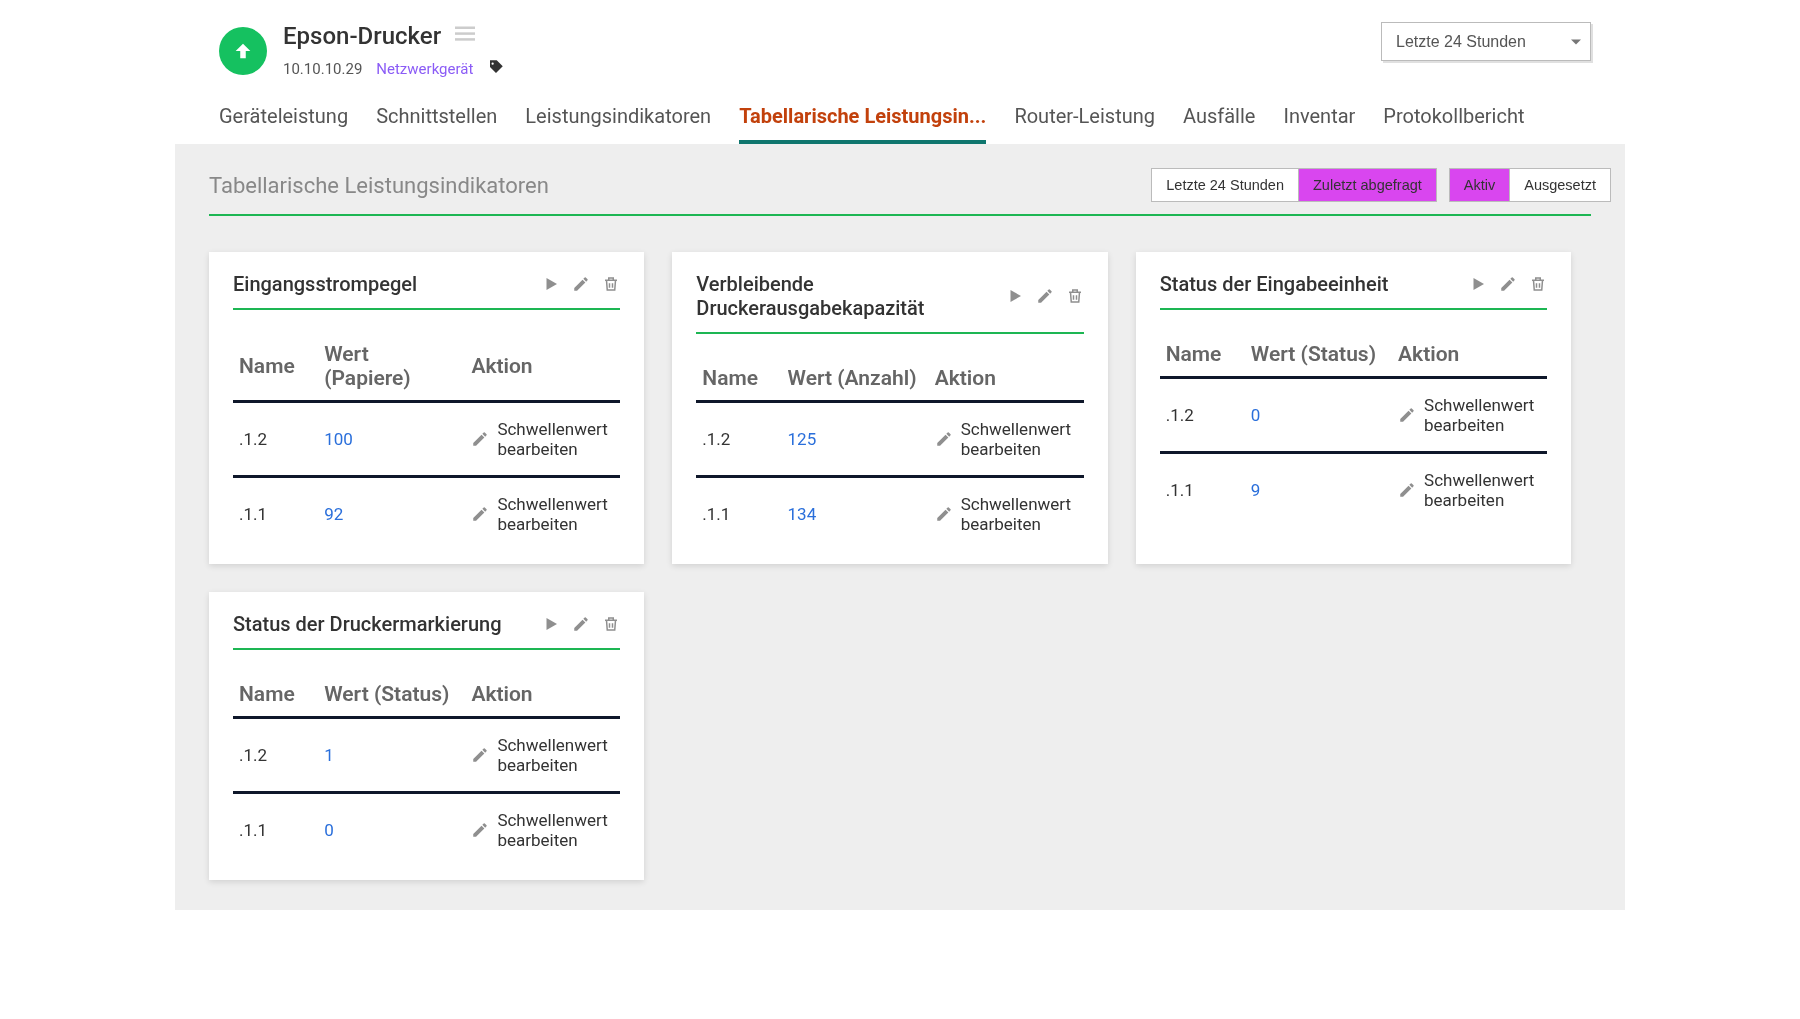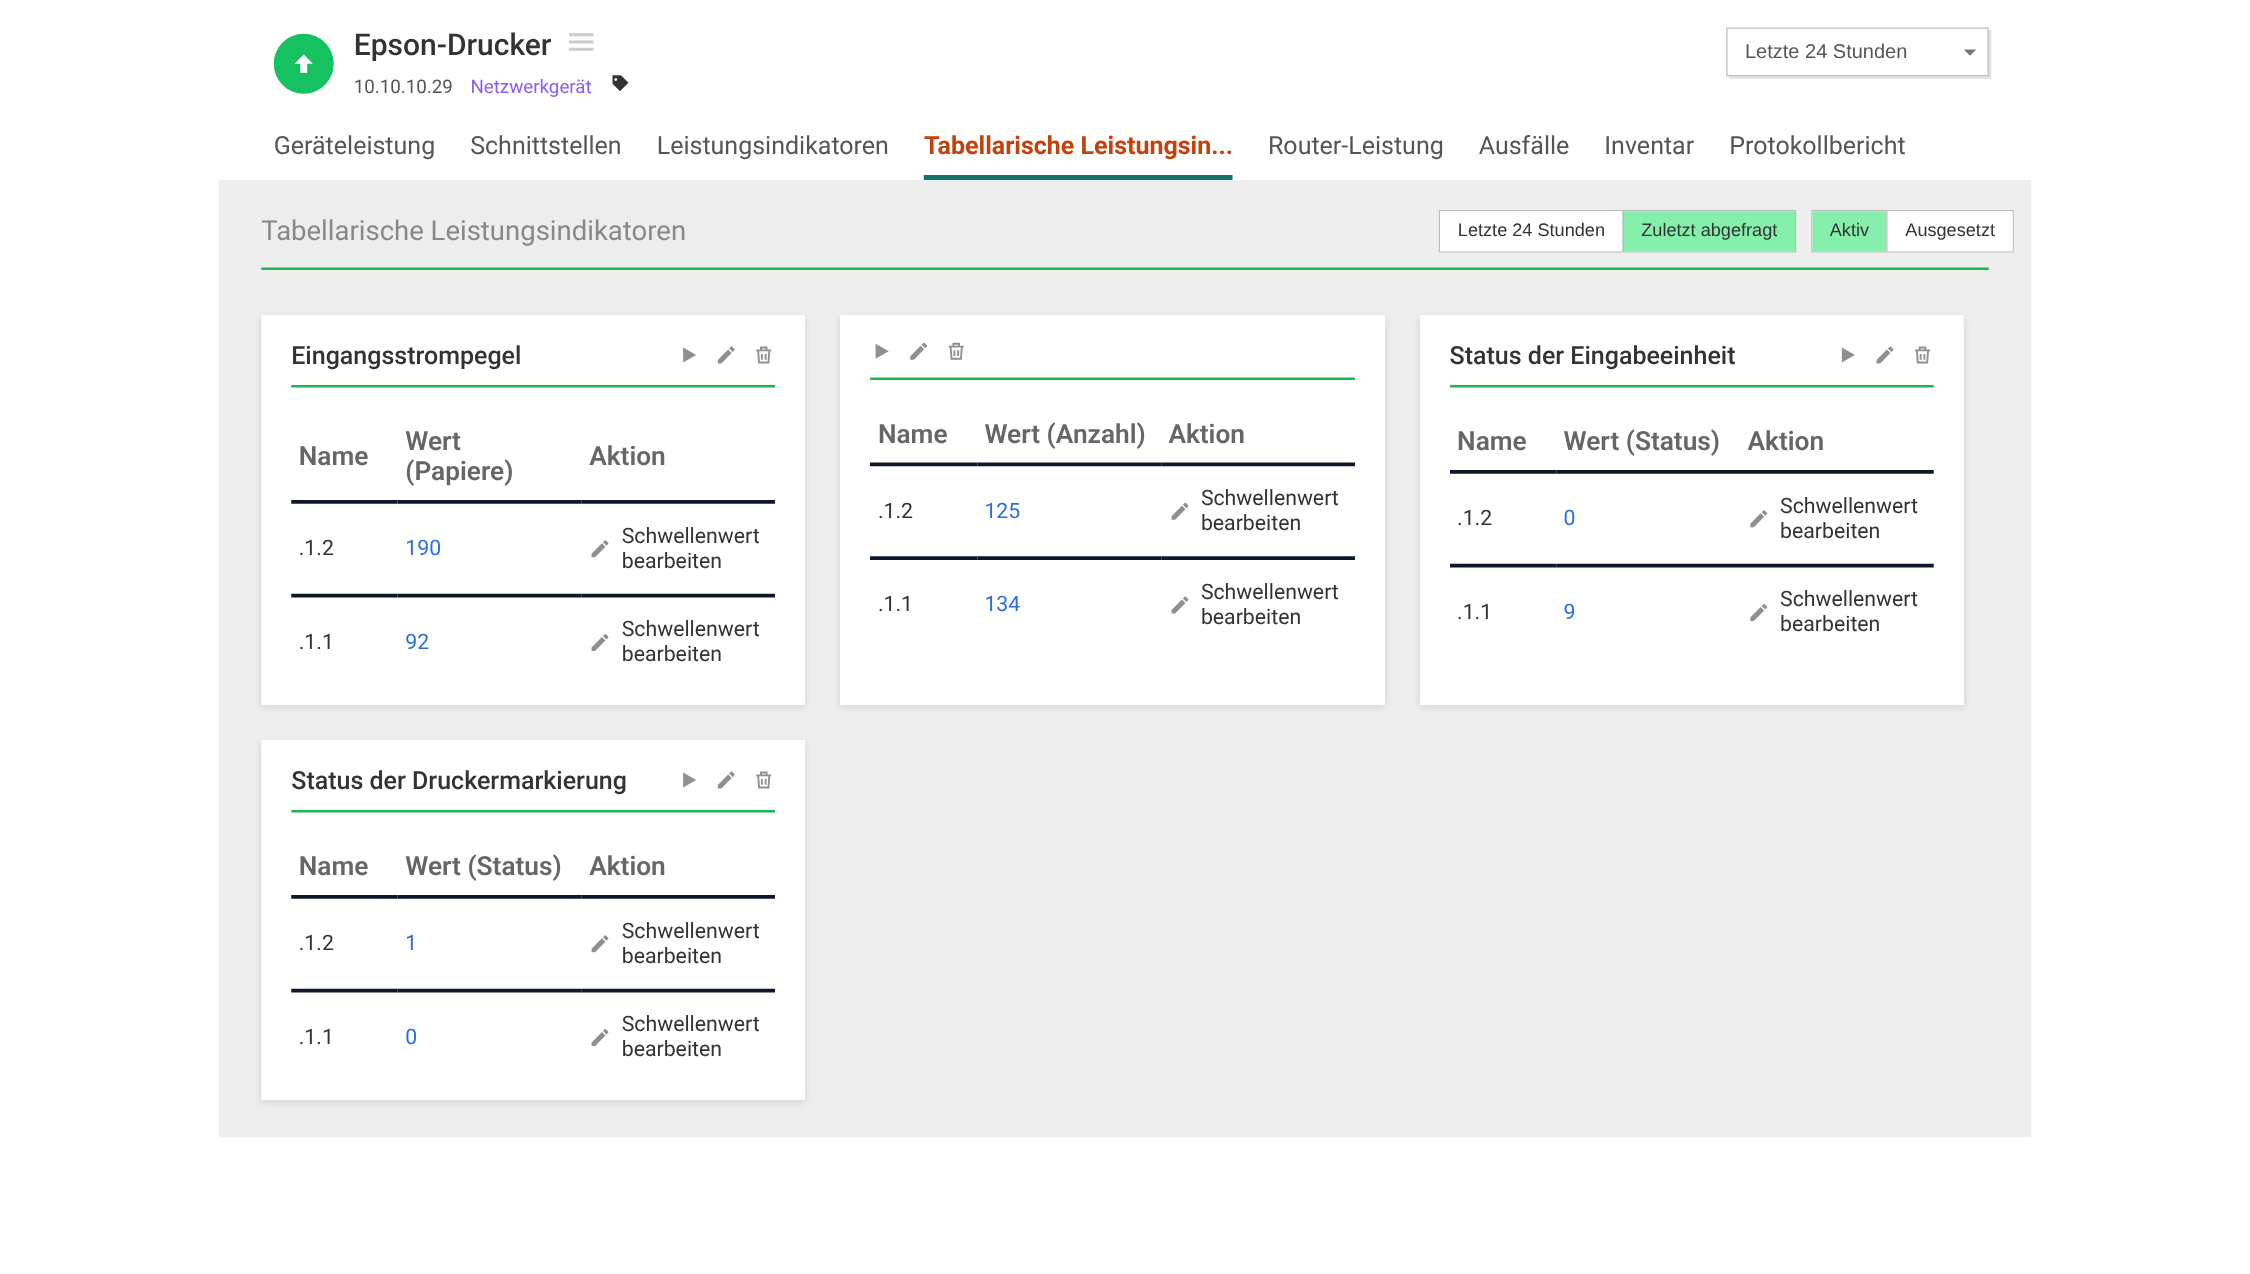--- a/index.html
+++ b/index.html
@@ -24,21 +24,21 @@
 .tabs{display:flex;gap:28px;padding:24px 44px 0 44px;border-bottom:0}
 .tab{font-size:20px;color:#555;cursor:pointer;padding-bottom:12px}
 .tab.active{font-weight:700;color:#c2410c;border-bottom:4px solid #0f766e}
 .panel-bg{background:#eee;padding:16px 0 30px 0}
 .panel-header{display:flex;align-items:center;justify-content:space-between;padding:8px 14px 0 34px}
 .panel-title{font-size:22px;color:#888}
 .btn-groups{display:flex;gap:12px}
 .btn-group{display:flex;border:1px solid #bbb;background:#fff}
 .toggle-btn{padding:8px 14px;font-size:14.5px;color:#333;background:#fff;border:none;cursor:pointer}
 .toggle-btn+.toggle-btn{border-left:1px solid #bbb}
-.toggle-btn.active{background:#86efac}
+.toggle-btn.active{background:#d946ef}
 .green-div{height:2px;background:#1db653;margin:12px 34px 0 34px}
 .cards{display:grid;grid-template-columns:1fr 1fr 1fr;gap:28px;padding:36px 54px 0 34px}
 .card{background:#fff;box-shadow:0 2px 6px rgba(0,0,0,0.12);padding:20px 24px 14px 24px}
 .card-head{display:flex;align-items:center;justify-content:space-between;padding-bottom:12px;border-bottom:2px solid #1db653}
 .card-title{font-size:20px;font-weight:500;color:#333}
 .card-actions{display:flex;gap:12px;color:#8f8f8f}
 .card-actions span{cursor:pointer}
 .tbl{width:100%;margin-top:22px;border-collapse:collapse}
 .tbl th{text-align:left;font-size:21px;font-weight:600;color:#666;padding:10px 6px}
 .tbl td{padding:16px 6px;font-size:17px;color:#333;border-top:3px solid #0f172a}
@@ -147,21 +147,21 @@
             <thead>
               <tr>
                 <th class="td-name">Name</th>
                 <th class="td-wert">Wert (Papiere)</th>
                 <th class="td-aktion">Aktion</th>
               </tr>
             </thead>
             <tbody>
               <tr>
                 <td class="td-name">.1.2</td>
-                <td class="td-wert"><span class="wert-link">190</span></td>
+                <td class="td-wert"><span class="wert-link">100</span></td>
                 <td class="td-aktion">
                   <div class="action-cell">
                     <span class="pen">
                       <svg width="18" height="18" viewBox="0 0 24 24" fill="currentColor">
                         <path d="M3 17.25V21h3.75L17.8 9.94l-3.75-3.75L3 17.25zM20.7 7.04a1 1 0 000-1.41l-2.34-2.34a1 1 0 00-1.41 0l-1.83 1.83 3.75 3.75 1.83-1.83z"></path>
                       </svg>
                     </span>
                     <span>Schwellenwert bearbeiten</span>
                   </div>
                 </td>
@@ -178,20 +178,21 @@
                     </span>
                     <span>Schwellenwert bearbeiten</span>
                   </div>
                 </td>
               </tr>
             </tbody>
           </table>
         </div>
         <div class="card">
           <div class="card-head">
+            <div class="card-title">Verbleibende Druckerausgabekapazität</div>
             <div class="card-actions">
               <span class="play">
                 <svg width="18" height="18" viewBox="0 0 24 24" fill="currentColor">
                   <path d="M6 4l14 8-14 8z"></path>
                 </svg>
               </span>
               <span class="edit">
                 <svg width="18" height="18" viewBox="0 0 24 24" fill="currentColor">
                   <path d="M3 17.25V21h3.75L17.8 9.94l-3.75-3.75L3 17.25zM20.7 7.04a1 1 0 000-1.41l-2.34-2.34a1 1 0 00-1.41 0l-1.83 1.83 3.75 3.75 1.83-1.83z"></path>
                 </svg>

